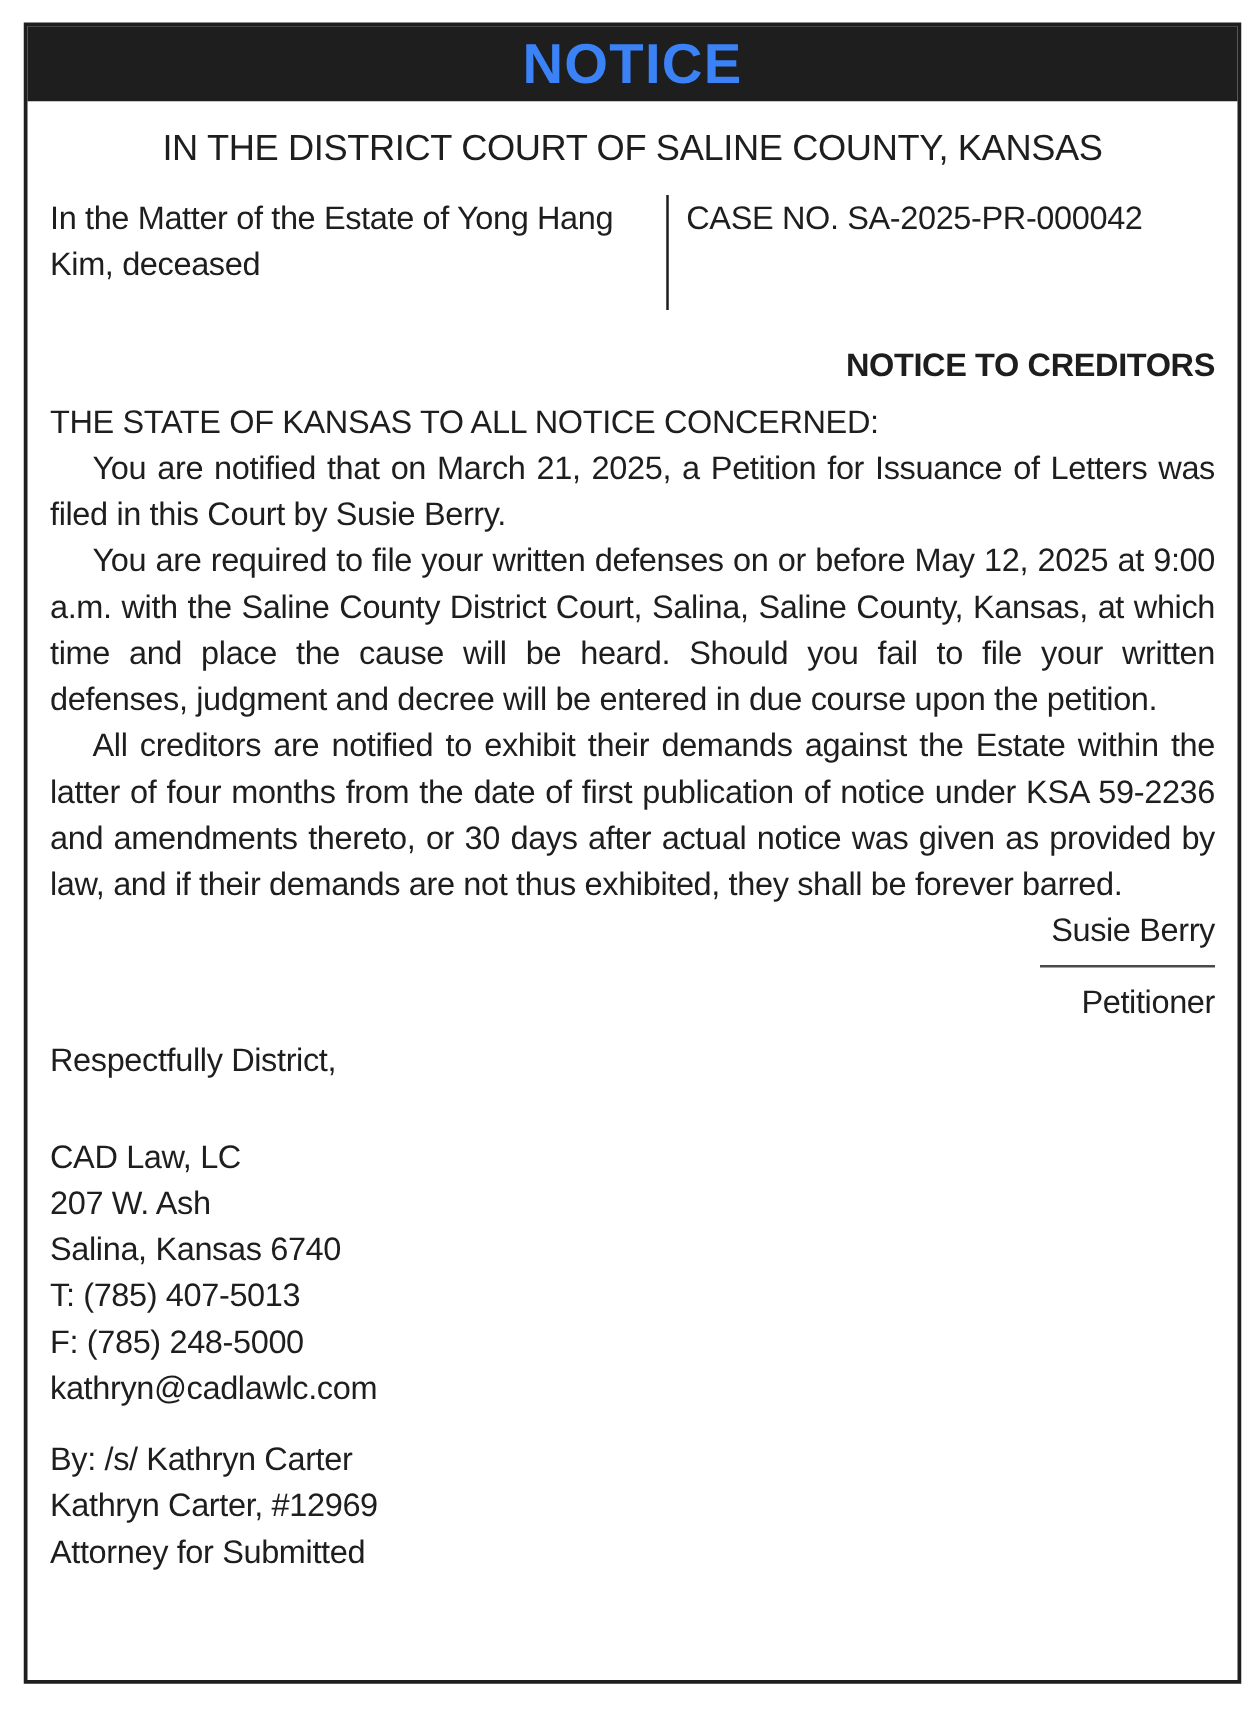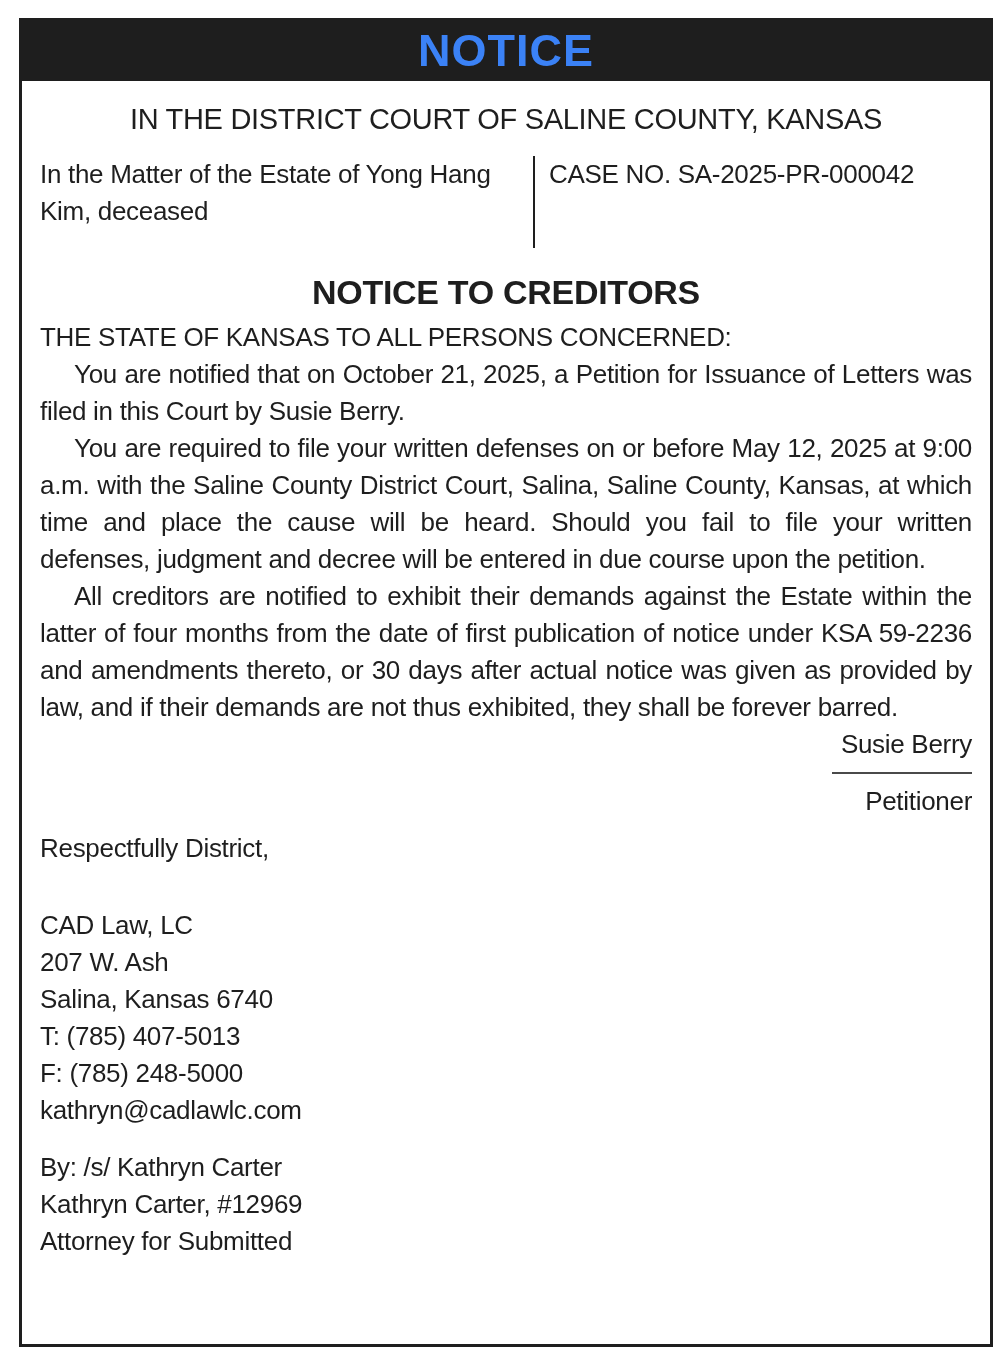--- a/index.html
+++ b/index.html
@@ -56,22 +56,22 @@
   .caption-left {
     width: 493px;
     padding-right: 28px;
   }
   .caption-right {
     flex: 1;
     border-left: 2px solid #1e1e1e;
     padding-left: 14px;
   }
   .section-title {
-    text-align: center;
-    font-size: 34px;
+    text-align: right;
+    font-size: 26px;
     font-weight: 700;
     margin-top: 26px;
     margin-bottom: 8px;
   }
   .body-text p { text-align: justify; }
   .body-text p.indent { text-indent: 34px; }
   .sig-block {
     text-align: right;
     margin-top: 0px;
   }
@@ -99,22 +99,22 @@
       <div class="court-title">IN THE DISTRICT COURT OF SALINE COUNTY, KANSAS</div>
 
       <div class="caption">
         <div class="caption-left">In the Matter of the Estate of Yong Hang Kim, deceased</div>
         <div class="caption-right">CASE NO. SA-2025-PR-000042</div>
       </div>
 
       <div class="section-title">NOTICE TO CREDITORS</div>
 
       <div class="body-text">
-        <p>THE STATE OF KANSAS TO ALL PERSONS CONCERNED:</p>
-        <p class="indent">You are notified that on October 21, 2025, a Petition for Issuance of Letters was filed in this Court by Susie Berry.</p>
+        <p>THE STATE OF KANSAS TO ALL NOTICE CONCERNED:</p>
+        <p class="indent">You are notified that on March 21, 2025, a Petition for Issuance of Letters was filed in this Court by Susie Berry.</p>
         <p class="indent">You are required to file your written defenses on or before May 12, 2025 at 9:00 a.m. with the Saline County District Court, Salina, Saline County, Kansas, at which time and place the cause will be heard. Should you fail to file your written defenses, judgment and decree will be entered in due course upon the petition.</p>
         <p class="indent">All creditors are notified to exhibit their demands against the Estate within the latter of four months from the date of first publication of notice under KSA 59-2236 and amendments thereto, or 30 days after actual notice was given as provided by law, and if their demands are not thus exhibited, they shall be forever barred.</p>
       </div>
 
       <div class="sig-block">
         <div>Susie Berry</div>
         <div class="sig-line"></div>
         <div>Petitioner</div>
       </div>
 

